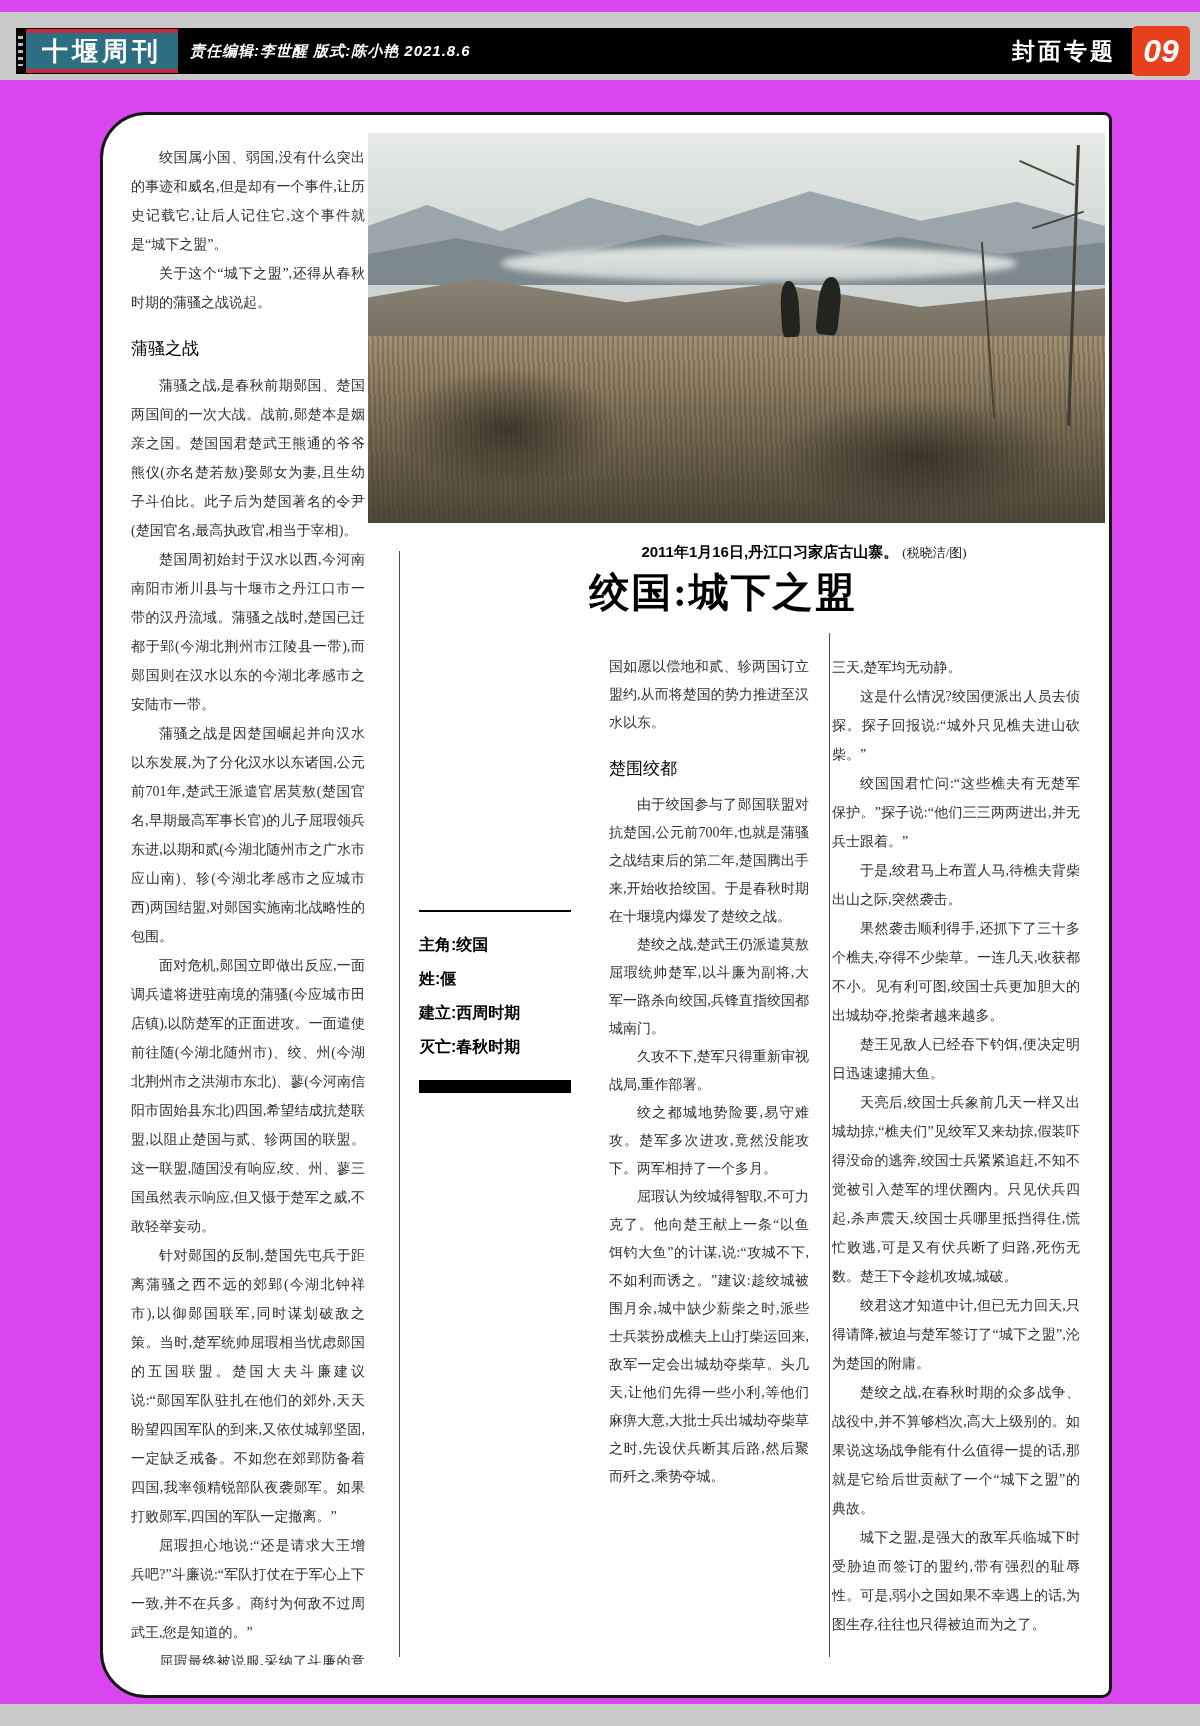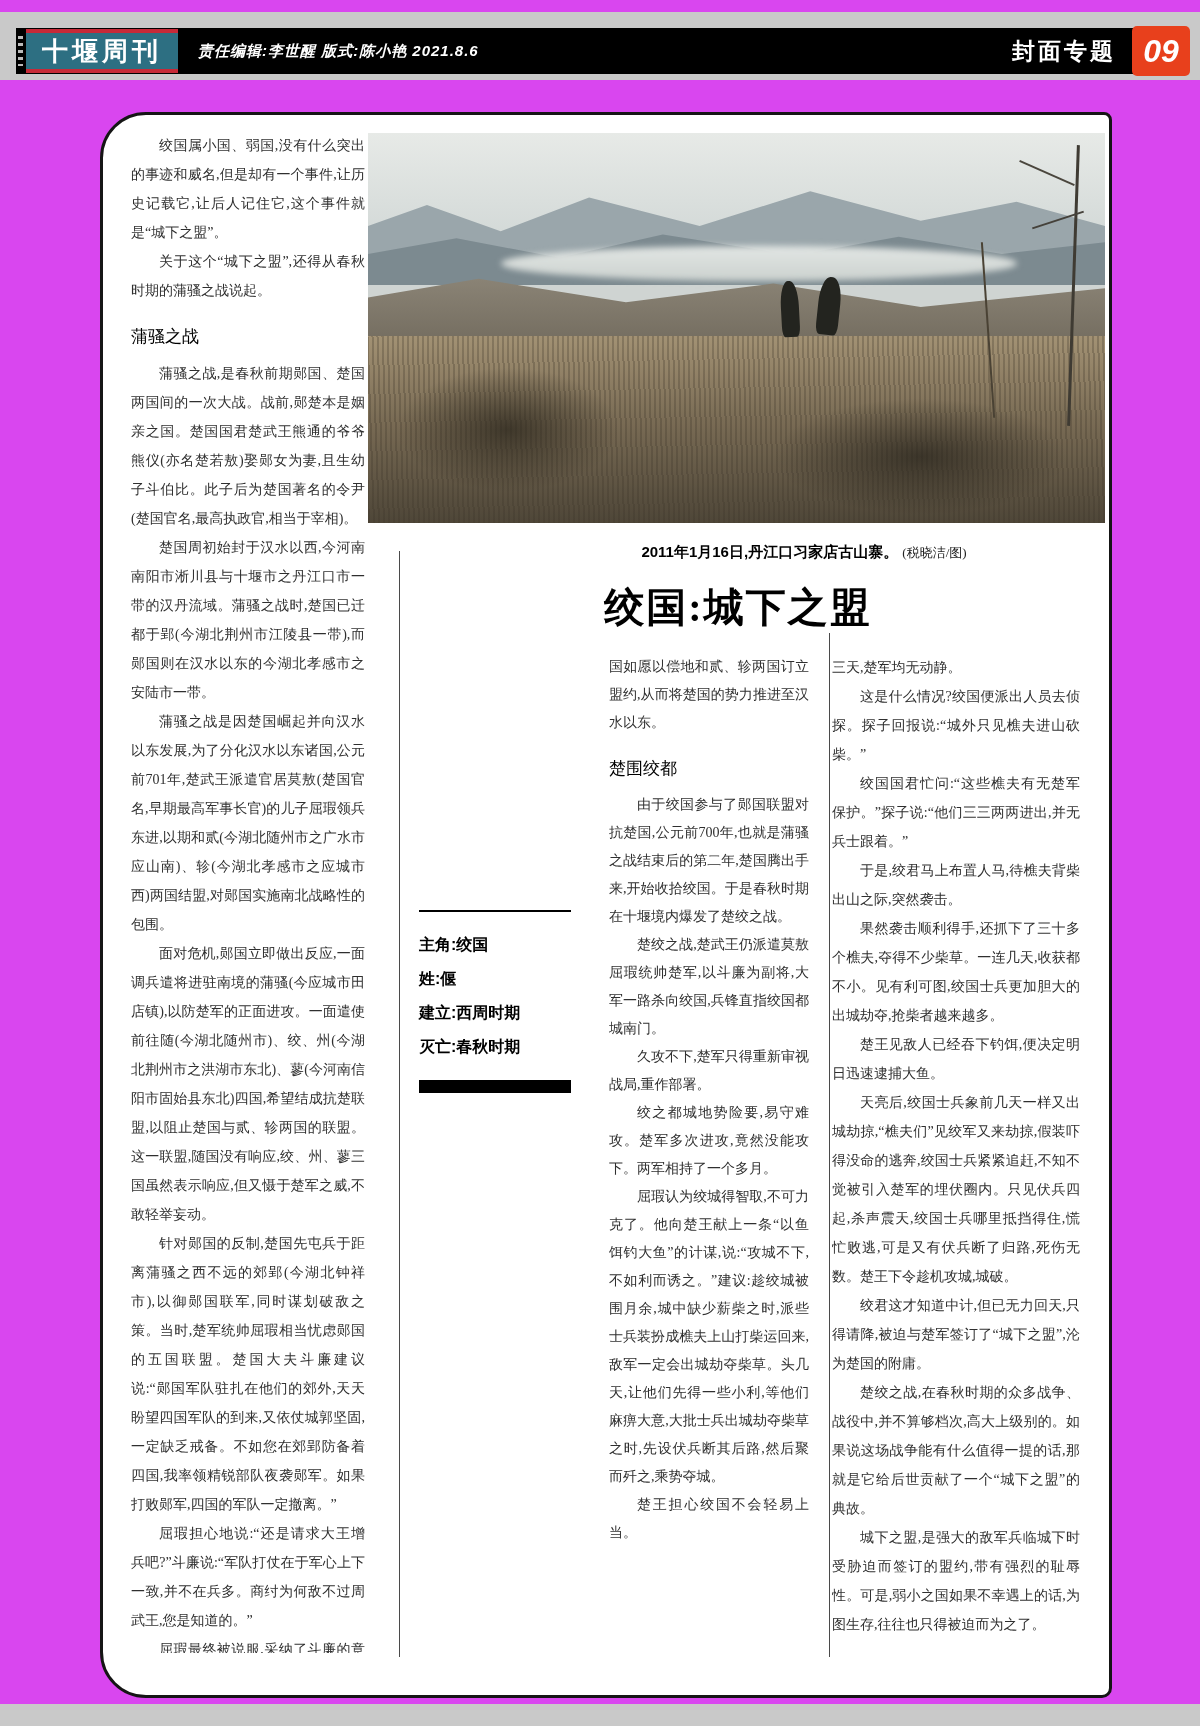--- a/index.html
+++ b/index.html
@@ -9,53 +9,53 @@
   .top-band{position:absolute;left:0;top:12px;width:1200px;height:68px;background:#c9c9c9;}
   .bottom-band{position:absolute;left:0;top:1704px;width:1200px;height:22px;background:#c9c9c9;}
   .masthead-bar{position:absolute;left:16px;top:28px;width:1172px;height:46px;background:#000;}
   .logo-box{position:absolute;left:10px;top:1px;width:152px;height:36px;background:#2d6f82;
             border-top:4px solid #c62a38;border-bottom:4px solid #c62a38;
             display:flex;align-items:center;justify-content:center;}
   .logo-box span{color:#fff;font-family:"Liberation Serif","DejaVu Serif",serif;
                  font-weight:bold;font-size:26px;letter-spacing:4px;white-space:nowrap;}
   .side-mark{position:absolute;left:2px;top:8px;width:5px;height:30px;
              background:repeating-linear-gradient(#bbb 0 3px,transparent 3px 7px);}
-  .edition{position:absolute;left:182px;top:0;height:46px;display:flex;align-items:center;
+  .edition{position:absolute;left:174px;top:0;height:46px;display:flex;align-items:center;
            color:#fff;font-style:italic;font-weight:bold;font-size:15px;letter-spacing:1px;}
   .section-label{position:absolute;right:72px;top:0;height:46px;display:flex;align-items:center;
                  color:#fff;font-weight:bold;font-size:23px;letter-spacing:3px;}
   .page-badge{position:absolute;right:-2px;top:-2px;width:58px;height:50px;background:#e8401c;
               border-radius:5px;display:flex;align-items:center;justify-content:center;
               color:#fff;font-size:32px;font-weight:bold;font-style:italic;}
   
   .frame{position:absolute;left:100px;top:112px;width:1006px;height:1580px;background:#fff;
          border:3px solid #151515;border-radius:46px 8px 10px 46px;}
   .col{position:absolute;font-family:"Liberation Serif","DejaVu Serif",serif;
        font-size:14px;line-height:29px;color:#2f2f2f;overflow:hidden;}
-  .col-left{left:28px;top:16px;width:234px;height:1522px;}
+  .col-left{left:28px;top:28px;width:234px;height:1522px;}
   .col-mid{left:506px;top:518px;width:200px;height:1026px;line-height:28px;}
   .col-right{left:729px;top:518px;width:248px;height:1026px;}
   .para{margin:0;text-indent:2em;text-align:justify;}
   .para.cont{text-indent:0;margin-top:20px;}
   .col-h{font-family:"Liberation Sans","DejaVu Sans",sans-serif;font-size:17px;font-weight:normal;
          color:#000;margin:20px 0 10px;line-height:24px;text-indent:0;}
   .divider{position:absolute;width:1px;background:#4a4a4a;}
   .d1{left:296px;top:436px;height:1106px;}
   .d2{left:726px;top:518px;height:1024px;}
   
   .infobox{position:absolute;left:316px;top:795px;width:152px;}
   .ib-topline{border-top:2px solid #000;margin-bottom:16px;}
   .ib-line{font-weight:bold;font-size:16px;line-height:34px;color:#000;text-align:justify;}
   .ib-bar{height:13px;background:#000;margin-top:16px;width:100%;}
   
   .caption{position:absolute;left:400px;top:428px;width:602px;text-align:center;
            font-size:15px;color:#000;font-weight:bold;}
   .caption .credit{font-weight:normal;font-family:"Liberation Serif","DejaVu Serif",serif;
                    font-size:13px;color:#222;}
-  .title{position:absolute;left:300px;top:450px;width:640px;margin:15px;text-align:center;
+  .title{position:absolute;left:300px;top:450px;width:640px;margin:0;text-align:center;
          font-family:"Liberation Serif","DejaVu Serif",serif;font-weight:900;font-size:40px;
          color:#000;letter-spacing:2px;}
   
   .photo{position:absolute;left:265px;top:18px;width:737px;height:390px;margin:0;
          overflow:hidden;background:#cfd4d2;}
   .photo *{position:absolute;}
   .ph-sky{left:0;top:0;width:100%;height:36%;background:linear-gradient(#e7eae7,#ccd3d2);}
   .ph-far{left:0;top:9%;width:100%;height:27%;background:#9aa6ab;
           clip-path:polygon(0 100%,0 55%,8% 35%,18% 60%,30% 28%,45% 55%,60% 22%,75% 50%,88% 32%,100% 55%,100% 100%);}
   .ph-far2{left:0;top:19%;width:100%;height:20%;background:#7c8a90;
@@ -152,21 +152,20 @@
     </aside>
 
     <div class="col col-mid">
         <p class="para cont">国如愿以偿地和贰、轸两国订立盟约,从而将楚国的势力推进至汉水以东。</p>
         <h3 class="col-h">楚围绞都</h3>
         <p class="para">由于绞国参与了郧国联盟对抗楚国,公元前700年,也就是蒲骚之战结束后的第二年,楚国腾出手来,开始收拾绞国。于是春秋时期在十堰境内爆发了楚绞之战。</p>
         <p class="para">楚绞之战,楚武王仍派遣莫敖屈瑕统帅楚军,以斗廉为副将,大军一路杀向绞国,兵锋直指绞国都城南门。</p>
         <p class="para">久攻不下,楚军只得重新审视战局,重作部署。</p>
         <p class="para">绞之都城地势险要,易守难攻。楚军多次进攻,竟然没能攻下。两军相持了一个多月。</p>
         <p class="para">屈瑕认为绞城得智取,不可力克了。他向楚王献上一条“以鱼饵钓大鱼”的计谋,说:“攻城不下,不如利而诱之。”建议:趁绞城被围月余,城中缺少薪柴之时,派些士兵装扮成樵夫上山打柴运回来,敌军一定会出城劫夺柴草。头几天,让他们先得一些小利,等他们麻痹大意,大批士兵出城劫夺柴草之时,先设伏兵断其后路,然后聚而歼之,乘势夺城。</p>
-        <p class="para">楚王担心绞国不会轻易上当。</p>
       </div>
     <div class="col col-right">
         <p class="para cont">三天,楚军均无动静。</p>
         <p class="para">这是什么情况?绞国便派出人员去侦探。探子回报说:“城外只见樵夫进山砍柴。”</p>
         <p class="para">绞国国君忙问:“这些樵夫有无楚军保护。”探子说:“他们三三两两进出,并无兵士跟着。”</p>
         <p class="para">于是,绞君马上布置人马,待樵夫背柴出山之际,突然袭击。</p>
         <p class="para">果然袭击顺利得手,还抓下了三十多个樵夫,夺得不少柴草。一连几天,收获都不小。见有利可图,绞国士兵更加胆大的出城劫夺,抢柴者越来越多。</p>
         <p class="para">楚王见敌人已经吞下钓饵,便决定明日迅速逮捕大鱼。</p>
         <p class="para">天亮后,绞国士兵象前几天一样又出城劫掠,“樵夫们”见绞军又来劫掠,假装吓得没命的逃奔,绞国士兵紧紧追赶,不知不觉被引入楚军的埋伏圈内。只见伏兵四起,杀声震天,绞国士兵哪里抵挡得住,慌忙败逃,可是又有伏兵断了归路,死伤无数。楚王下令趁机攻城,城破。</p>
         <p class="para">绞君这才知道中计,但已无力回天,只得请降,被迫与楚军签订了“城下之盟”,沦为楚国的附庸。</p>

